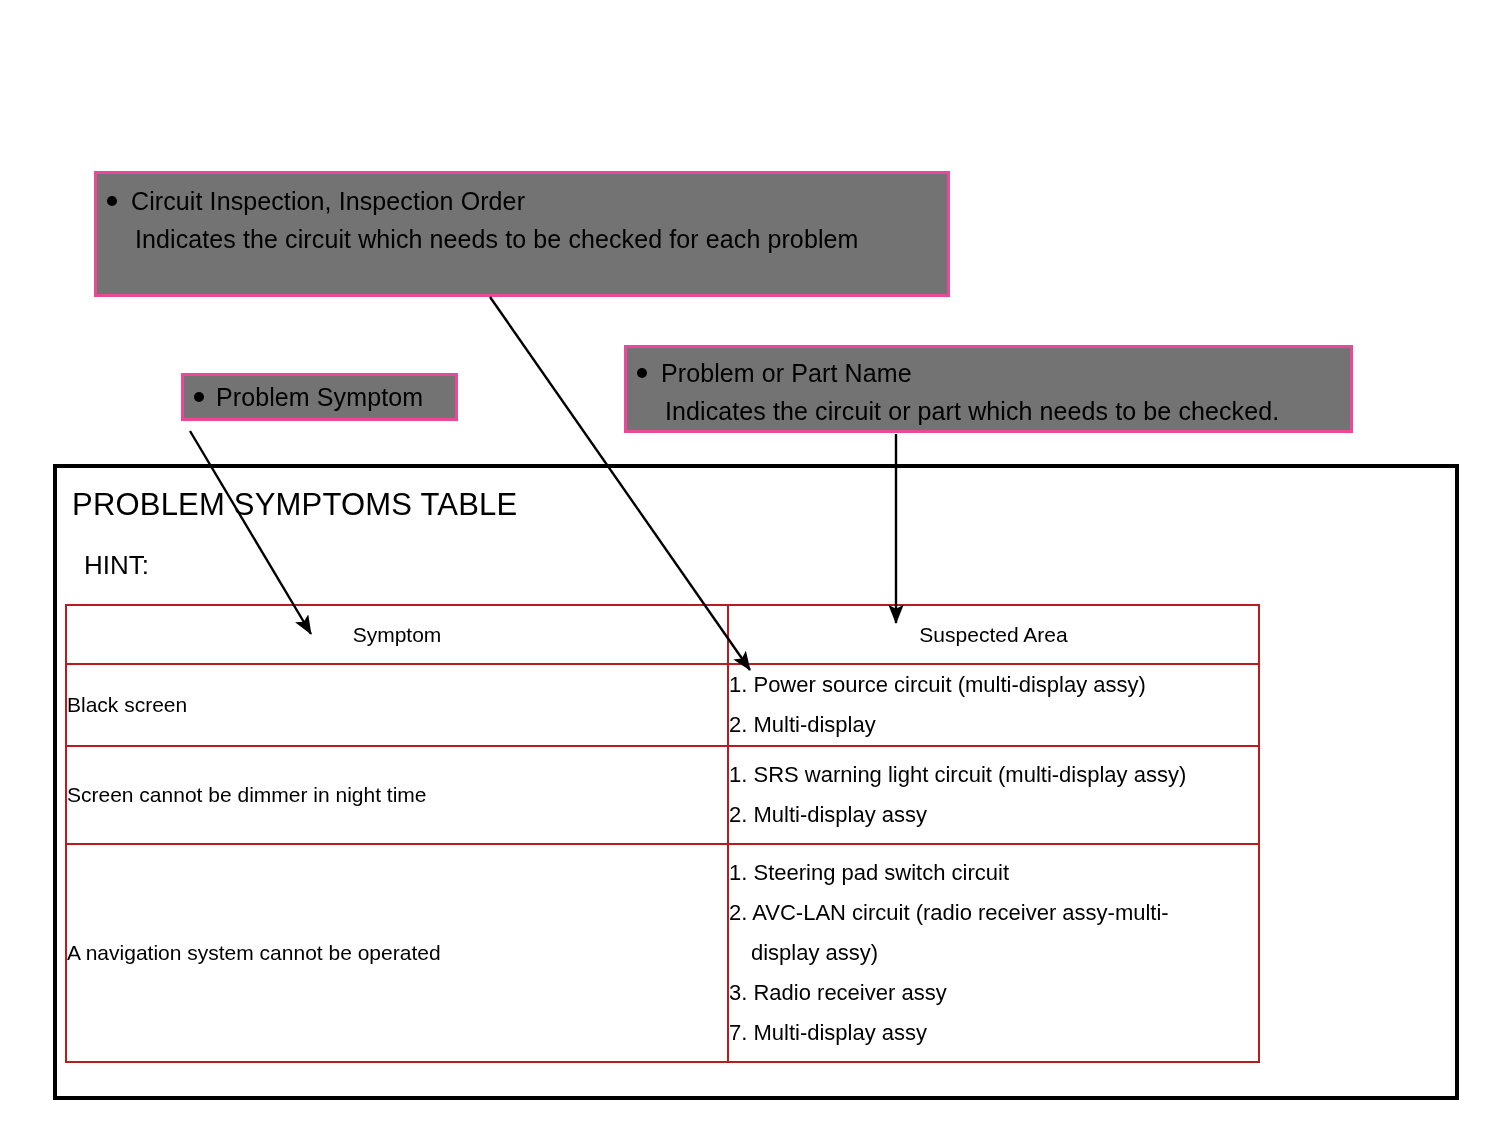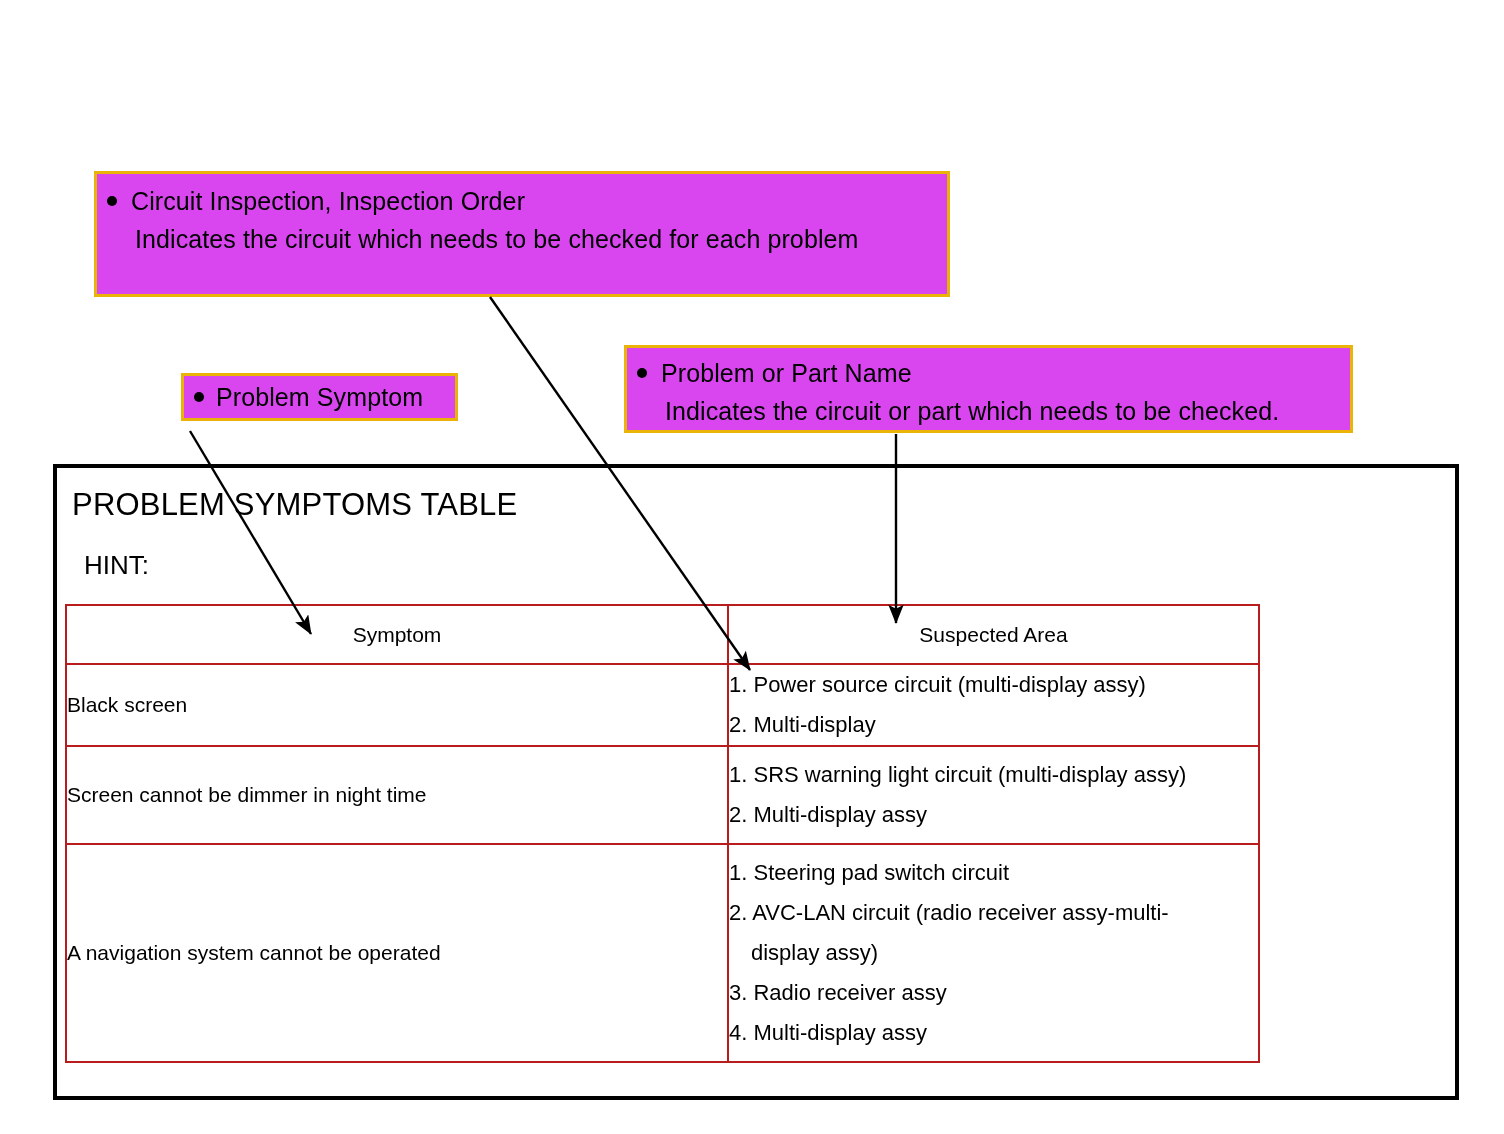--- a/index.html
+++ b/index.html
@@ -16,22 +16,22 @@
     width: 1504px;
     height: 1134px;
     background: #ffffff;
     overflow: hidden;
   }
 
   
   .callout {
     position: absolute;
     box-sizing: border-box;
-    border: 3px solid #eab308;
-    background: #d946ef;
+    border: 3px solid #ec4899;
+    background: #737373;
     z-index: 3;
   }
   .callout-line {
     display: block;
     white-space: nowrap;
     font-size: 25px;
     line-height: 38px;
     letter-spacing: 0.1px;
   }
   .bullet-row {
@@ -251,19 +251,19 @@
         </td>
       </tr>
 
       <tr class="row-h-3">
         <td class="cell-symptom">A navigation system cannot be operated</td>
         <td class="cell-suspected">
           <div class="sa-item">1. Steering pad switch circuit</div>
           <div class="sa-item">2. AVC-LAN circuit (radio receiver assy-multi-</div>
           <div class="sa-item cont">display assy)</div>
           <div class="sa-item">3. Radio receiver assy</div>
-          <div class="sa-item">4. Multi-display assy</div>
+          <div class="sa-item">7. Multi-display assy</div>
         </td>
       </tr>
     </tbody>
   </table>
 
 </div>
 
 </body></html>

